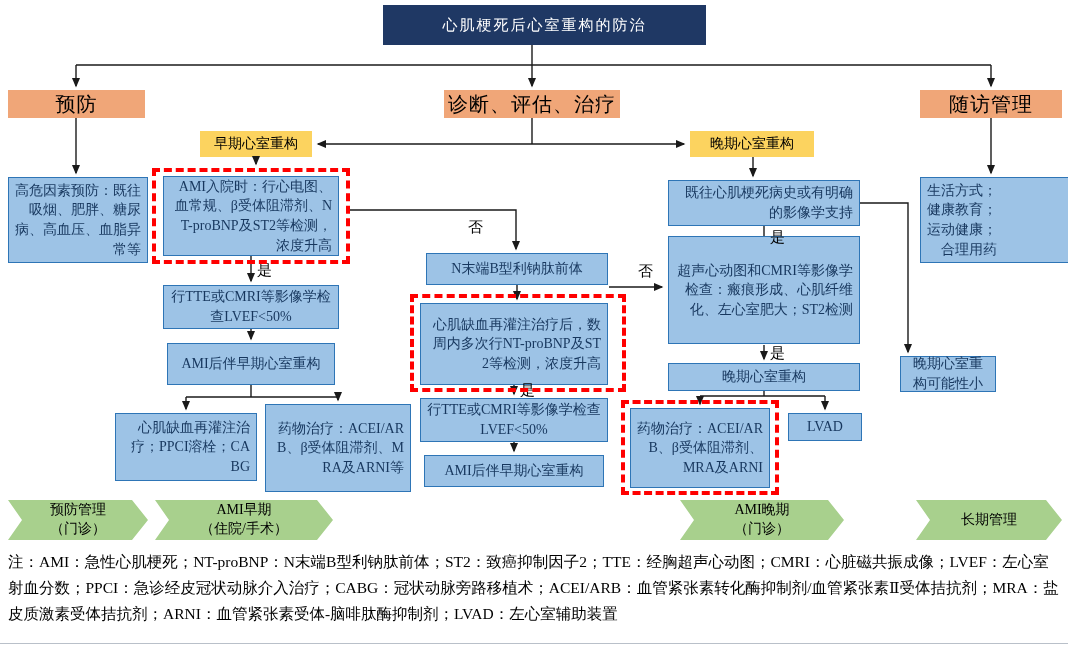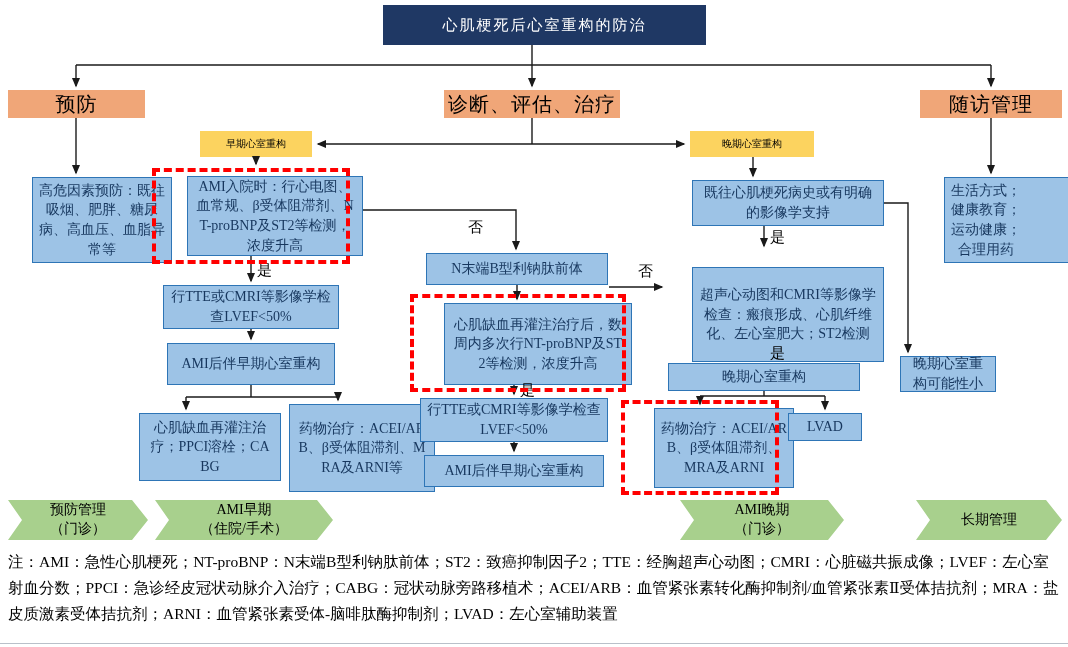--- a/index.html
+++ b/index.html
@@ -2,24 +2,24 @@
 <html><head>
 <meta charset="utf-8">
 <style>
   html,body{margin:0;padding:0;background:#fff;}
   .canvas{position:relative;width:1068px;height:647px;background:#ffffff;
           font-family:"Liberation Serif","DejaVu Serif",serif;color:#000;overflow:hidden;}
   .abs{position:absolute;box-sizing:border-box;}
   .title-box{background:#1f3864;color:#ffffff;display:flex;align-items:center;justify-content:center;
              font-size:15px;letter-spacing:2px;}
   .branch{background:#f0a678;display:flex;align-items:center;justify-content:center;font-size:20px;letter-spacing:1px;}
-  .stage{background:#fcd35f;display:flex;align-items:center;justify-content:center;font-size:10px;}
+  .stage{background:#fcd35f;display:flex;align-items:center;justify-content:center;font-size:14px;}
   .bluebox{background:#9dc3e6;border:1.6px solid #2e75b6;color:#17375e;font-size:14px;line-height:1.4;
            padding:3px 6px;display:flex;align-items:center;word-break:break-all;white-space:pre-line;z-index:2;}
-  .bluebox.left{text-align:center;justify-content:flex-start;margin-left:24px;}
+  .bluebox.left{text-align:right;justify-content:flex-start;}
   .bluebox.center{text-align:center;justify-content:center;}
   .frame{border:4px dashed #ff0000;background:transparent;z-index:5;pointer-events:none;}
   .decision{font-size:15px;z-index:4;color:#000;}
   .chev{background:#a8d08d;display:flex;flex-direction:column;align-items:center;justify-content:center;
         font-size:14px;line-height:1.35;
         clip-path:polygon(0 0, calc(100% - 16px) 0, 100% 50%, calc(100% - 16px) 100%, 0 100%, 14px 50%);}
   .note{font-size:15.5px;line-height:1.68;text-align:left;}
   .divider{background:#b9c0c9;}
   svg.lines{position:absolute;left:0;top:0;z-index:1;}
 </style>
@@ -89,21 +89,21 @@
 
   <div class="abs bluebox center" style="left:426px;top:253px;width:182px;height:32px">N末端B型利钠肽前体</div>
 
   <div class="abs bluebox left" style="left:420px;top:303px;width:188px;height:82px">心肌缺血再灌注治疗后，数周内多次行NT-proBNP及ST2等检测，浓度升高</div>
   <div class="abs frame" style="left:410px;top:294px;width:216px;height:98px"></div>
 
   <div class="abs bluebox center" style="left:420px;top:398px;width:188px;height:44px">行TTE或CMRI等影像学检查LVEF&lt;50%</div>
   <div class="abs bluebox center" style="left:424px;top:455px;width:180px;height:32px">AMI后伴早期心室重构</div>
 
   <div class="abs bluebox left" style="left:668px;top:180px;width:192px;height:46px">既往心肌梗死病史或有明确的影像学支持</div>
-  <div class="abs bluebox left" style="left:668px;top:267px;width:192px;height:95px">超声心动图和CMRI等影像学检查：瘢痕形成、心肌纤维化、左心室肥大；ST2检测</div>
+  <div class="abs bluebox left" style="left:668px;top:236px;width:192px;height:108px">超声心动图和CMRI等影像学检查：瘢痕形成、心肌纤维化、左心室肥大；ST2检测</div>
   <div class="abs bluebox center" style="left:668px;top:363px;width:192px;height:28px">晚期心室重构</div>
 
   <div class="abs bluebox left" style="left:630px;top:408px;width:140px;height:80px">药物治疗：ACEI/ARB、β受体阻滞剂、MRA及ARNI</div>
   <div class="abs frame" style="left:621px;top:400px;width:158px;height:95px"></div>
 
   <div class="abs bluebox center" style="left:788px;top:413px;width:74px;height:28px">LVAD</div>
   <div class="abs bluebox center" style="left:900px;top:356px;width:96px;height:36px">晚期心室重构可能性小</div>
 
   <div class="abs bluebox left" style="left:920px;top:177px;width:159px;height:86px">生活方式；
 健康教育；

